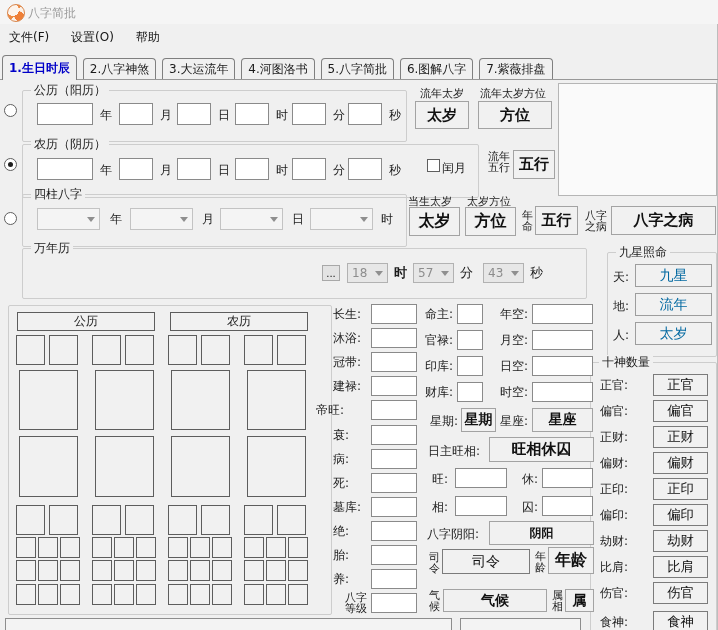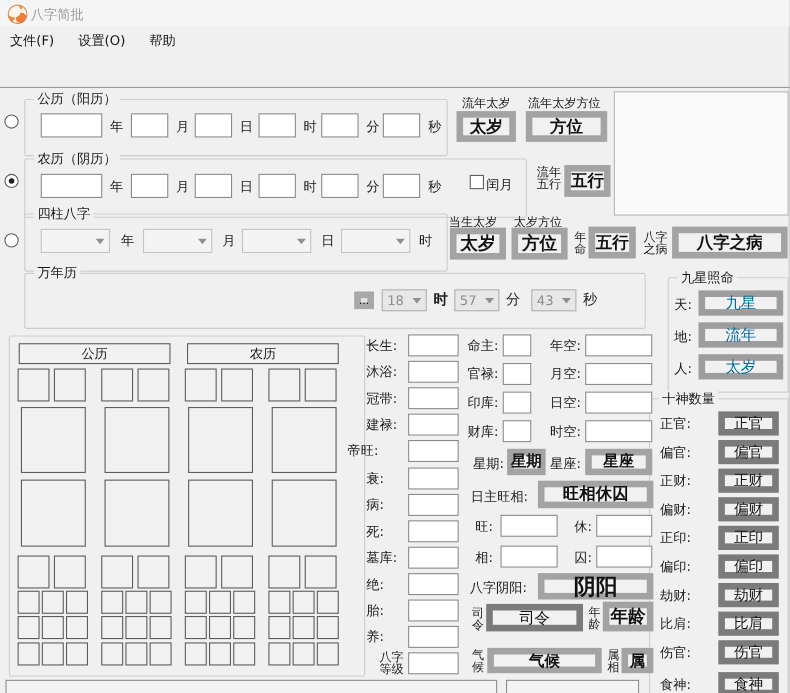--- a/index.html
+++ b/index.html
@@ -6,21 +6,21 @@
   #win{position:relative;width:718px;height:630px;background:#f0f0f0;overflow:hidden;
        font-family:"DejaVu Sans","Liberation Sans",sans-serif;font-size:12px;color:#1b1b1b;
        box-shadow:inset -1px 0 0 #bdbdbd}
   .abs{position:absolute}
   .lbl{position:absolute;white-space:nowrap;line-height:14px}
   .grp{position:absolute;border:1px solid #cdcdcd;border-radius:2px}
   .leg{position:absolute;top:-8px;left:8px;background:#f0f0f0;padding:0 3px;line-height:14px;white-space:nowrap}
   .fld{position:absolute;background:#fff;border:1px solid #8a8a8a;box-sizing:border-box;
        font:inherit;padding:0 3px;color:#1b1b1b}
   input.fld{outline:none}
-  .btn{position:absolute;box-sizing:border-box;background:#f1f1f1;border:6px solid #a3a3a3;
+  .btn{position:absolute;box-sizing:border-box;background:#f1f1f1;border:1px solid #a3a3a3;
        display:flex;align-items:center;justify-content:center;font-family:inherit;color:#111;
        padding:0;cursor:default;white-space:nowrap}
   .bold{font-weight:bold}
   .thin{border-color:#7b7b7b}
   .gray{color:#0369a1;border-color:#9d9d9d}
   .sel{position:absolute;box-sizing:border-box;border:1px solid #c3c3c3;background:#f4f4f4;
        display:flex;align-items:center;justify-content:space-between;padding:0 4px;color:#8d8d8d}
   .sel.dis{background:#e7e7e7;border-color:#b2b2b2}
   .chev{width:0;height:0;border-left:4px solid transparent;border-right:4px solid transparent;border-top:5px solid #8f8f8f}
   .cell{position:absolute;border:1px solid #5d5d5d;box-sizing:border-box;background:#f1f1f1}
@@ -53,20 +53,29 @@
     <div class="taiji"></div>
     <div class="title-txt">八字简批</div>
   </div>
 
   <div class="menubar">
     <span class="mi">文件(F)</span>
     <span class="mi">设置(O)</span>
     <span class="mi">帮助</span>
   </div>
 
+  <div class="tabstrip">
+    <span class="tab active">1.生日时辰</span>
+    <span class="tab">2.八字神煞</span>
+    <span class="tab">3.大运流年</span>
+    <span class="tab">4.河图洛书</span>
+    <span class="tab">5.八字简批</span>
+    <span class="tab">6.图解八字</span>
+    <span class="tab">7.紫薇排盘</span>
+  </div>
   <div class="page-line"></div>
 
   <div class="radio" style="left:4px;top:104px"></div>
   <div class="radio on" style="left:4px;top:158px"></div>
   <div class="radio" style="left:4px;top:212px"></div>
 
   <div class="grp" style="left:22px;top:90px;width:383px;height:50px">
     <span class="leg">公历（阳历）</span>
   </div>
   <input class="fld" style="left: 37px; top: 103px; width: 56px; height: 22px;" readonly="">
@@ -320,21 +329,21 @@
   <span class="lbl" style="left:432px;top:472px">旺:</span>
   <input class="fld" style="left: 455px; top: 468px; width: 52px; height: 20px;" readonly="">
   <span class="lbl" style="left:522px;top:472px">休:</span>
   <input class="fld" style="left: 542px; top: 468px; width: 51px; height: 20px;" readonly="">
   <span class="lbl" style="left:432px;top:500px">相:</span>
   <input class="fld" style="left: 455px; top: 496px; width: 52px; height: 20px;" readonly="">
   <span class="lbl" style="left:522px;top:500px">囚:</span>
   <input class="fld" style="left: 542px; top: 496px; width: 51px; height: 20px;" readonly="">
 
   <span class="lbl" style="left:427px;top:527px">八字阴阳:</span>
-  <button class="btn bold" style="left:489px;top:521px;width:105px;height:24px;font-size:20px">阴阳</button>
+  <button class="btn bold" style="left:489px;top:521px;width:105px;height:24px;font-size:12px">阴阳</button>
 
   <span class="vlbl" style="left:428px;top:552px;width:13px">司令</span>
   <button class="btn thin" style="left:442px;top:549px;width:88px;height:25px;font-size:14px">司令</button>
   <span class="vlbl" style="left:534px;top:551px;width:13px">年龄</span>
   <button class="btn bold" style="left:548px;top:547px;width:46px;height:27px;font-size:16px">年龄</button>
 
   <span class="vlbl" style="left:428px;top:590px;width:13px">气候</span>
   <button class="btn bold" style="left:443px;top:589px;width:104px;height:23px;font-size:14px">气候</button>
   <span class="vlbl" style="left:551px;top:590px;width:13px">属相</span>
   <button class="btn bold" style="left:565px;top:589px;width:29px;height:23px;font-size:14px">属</button>

